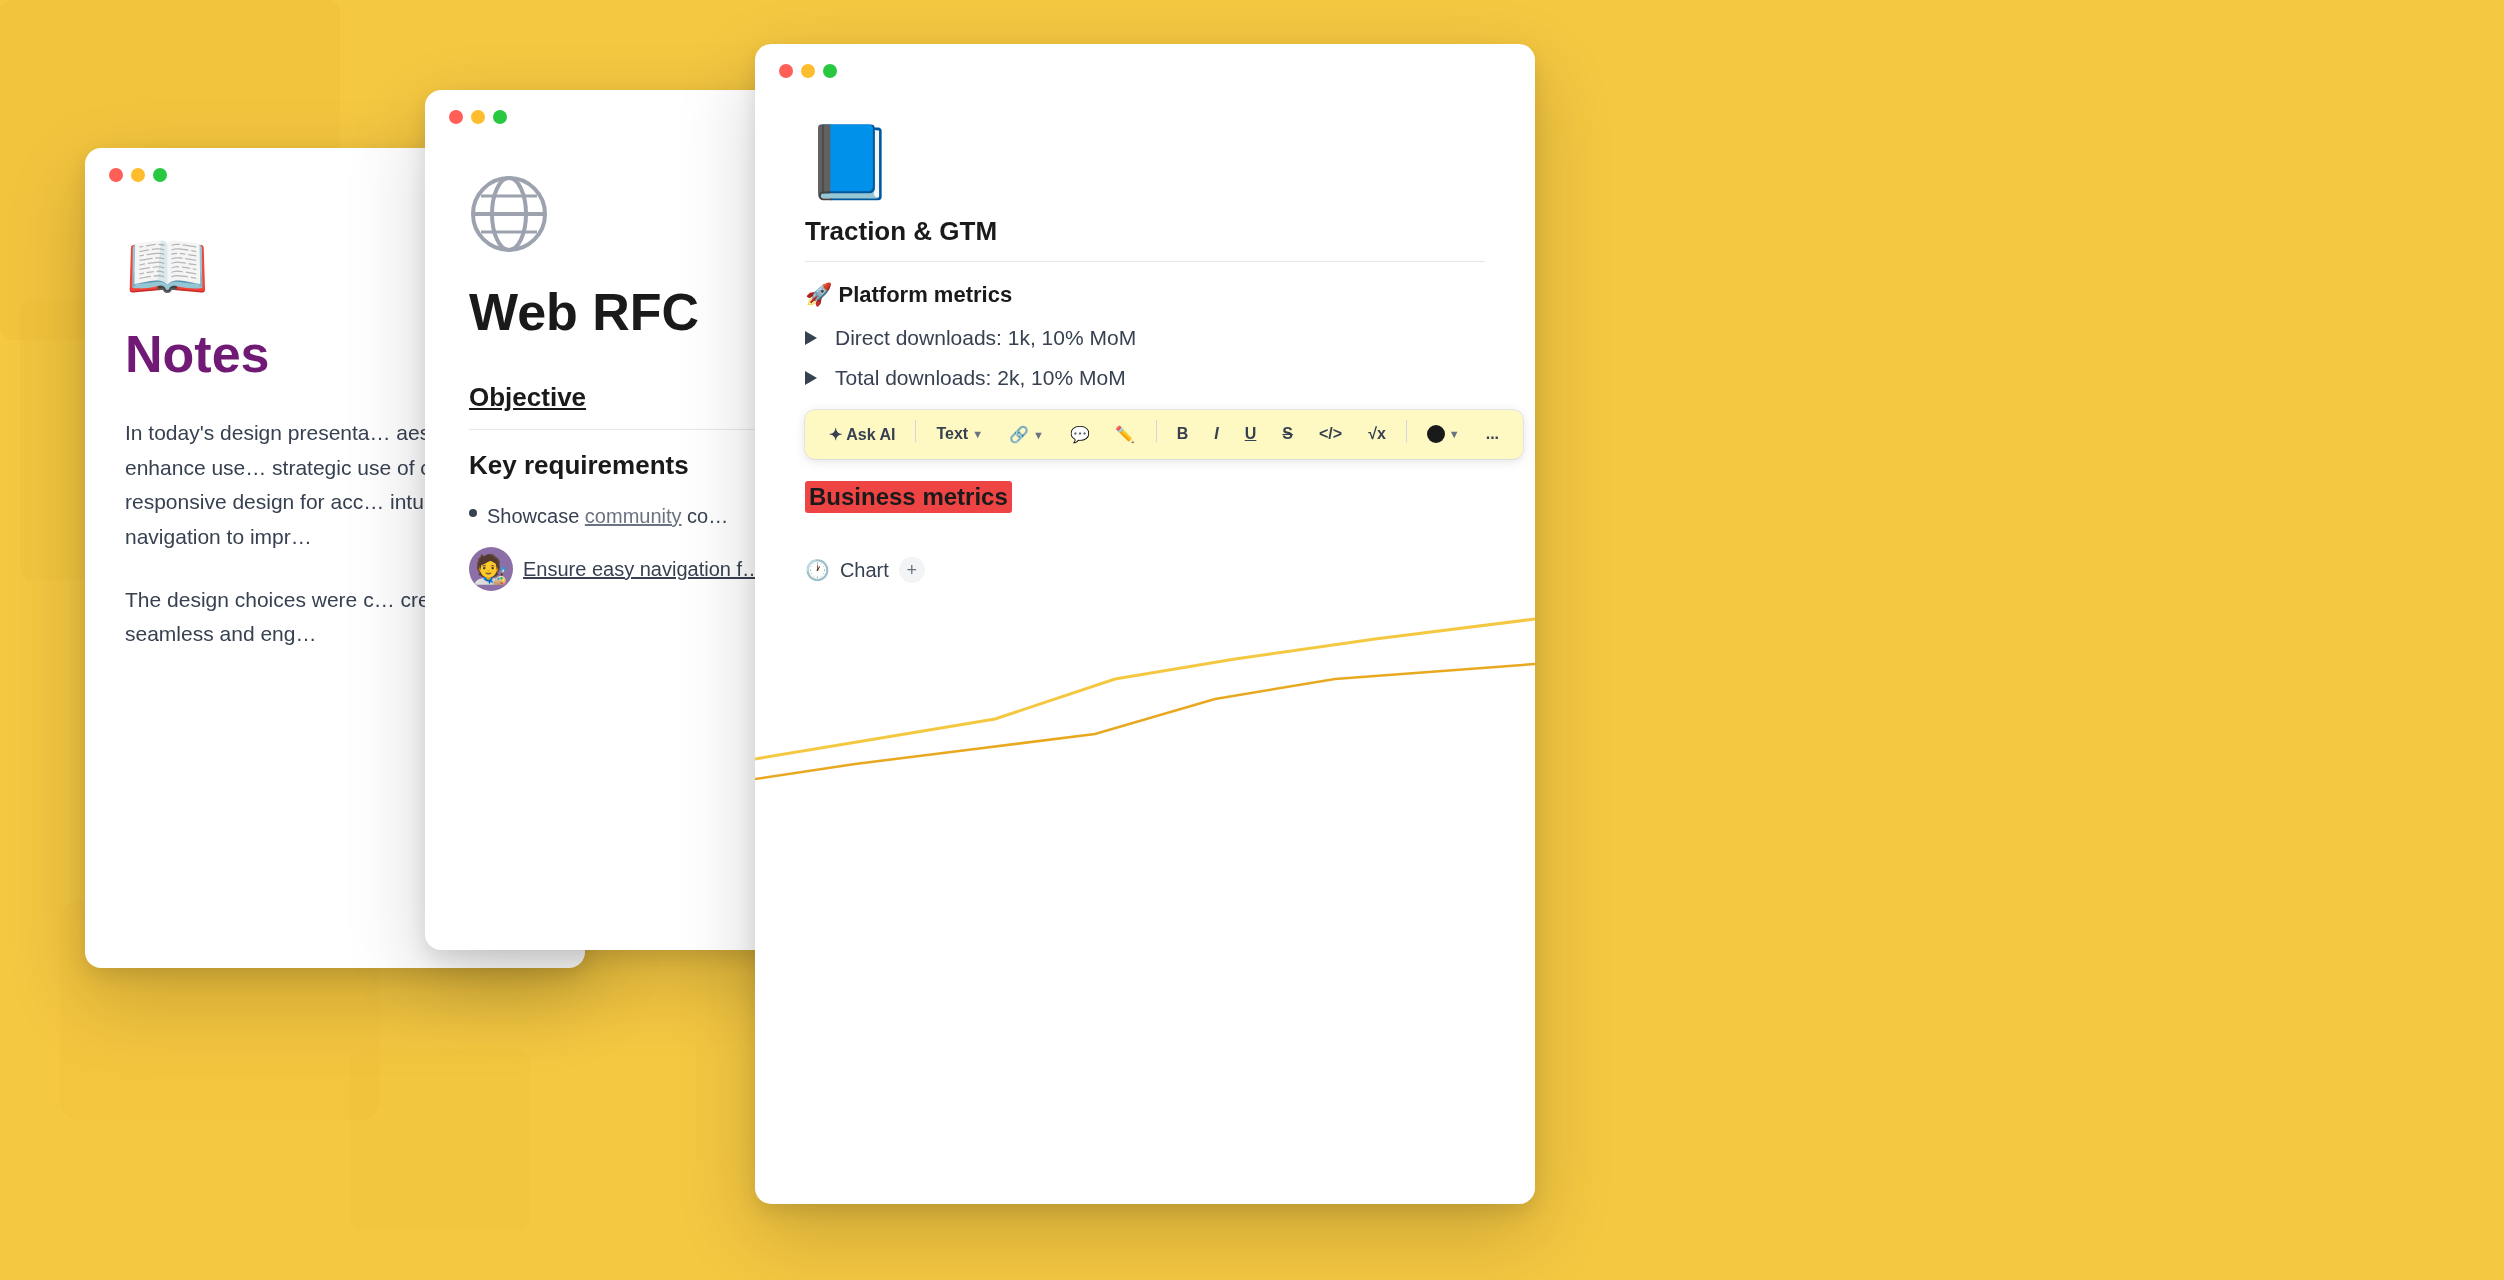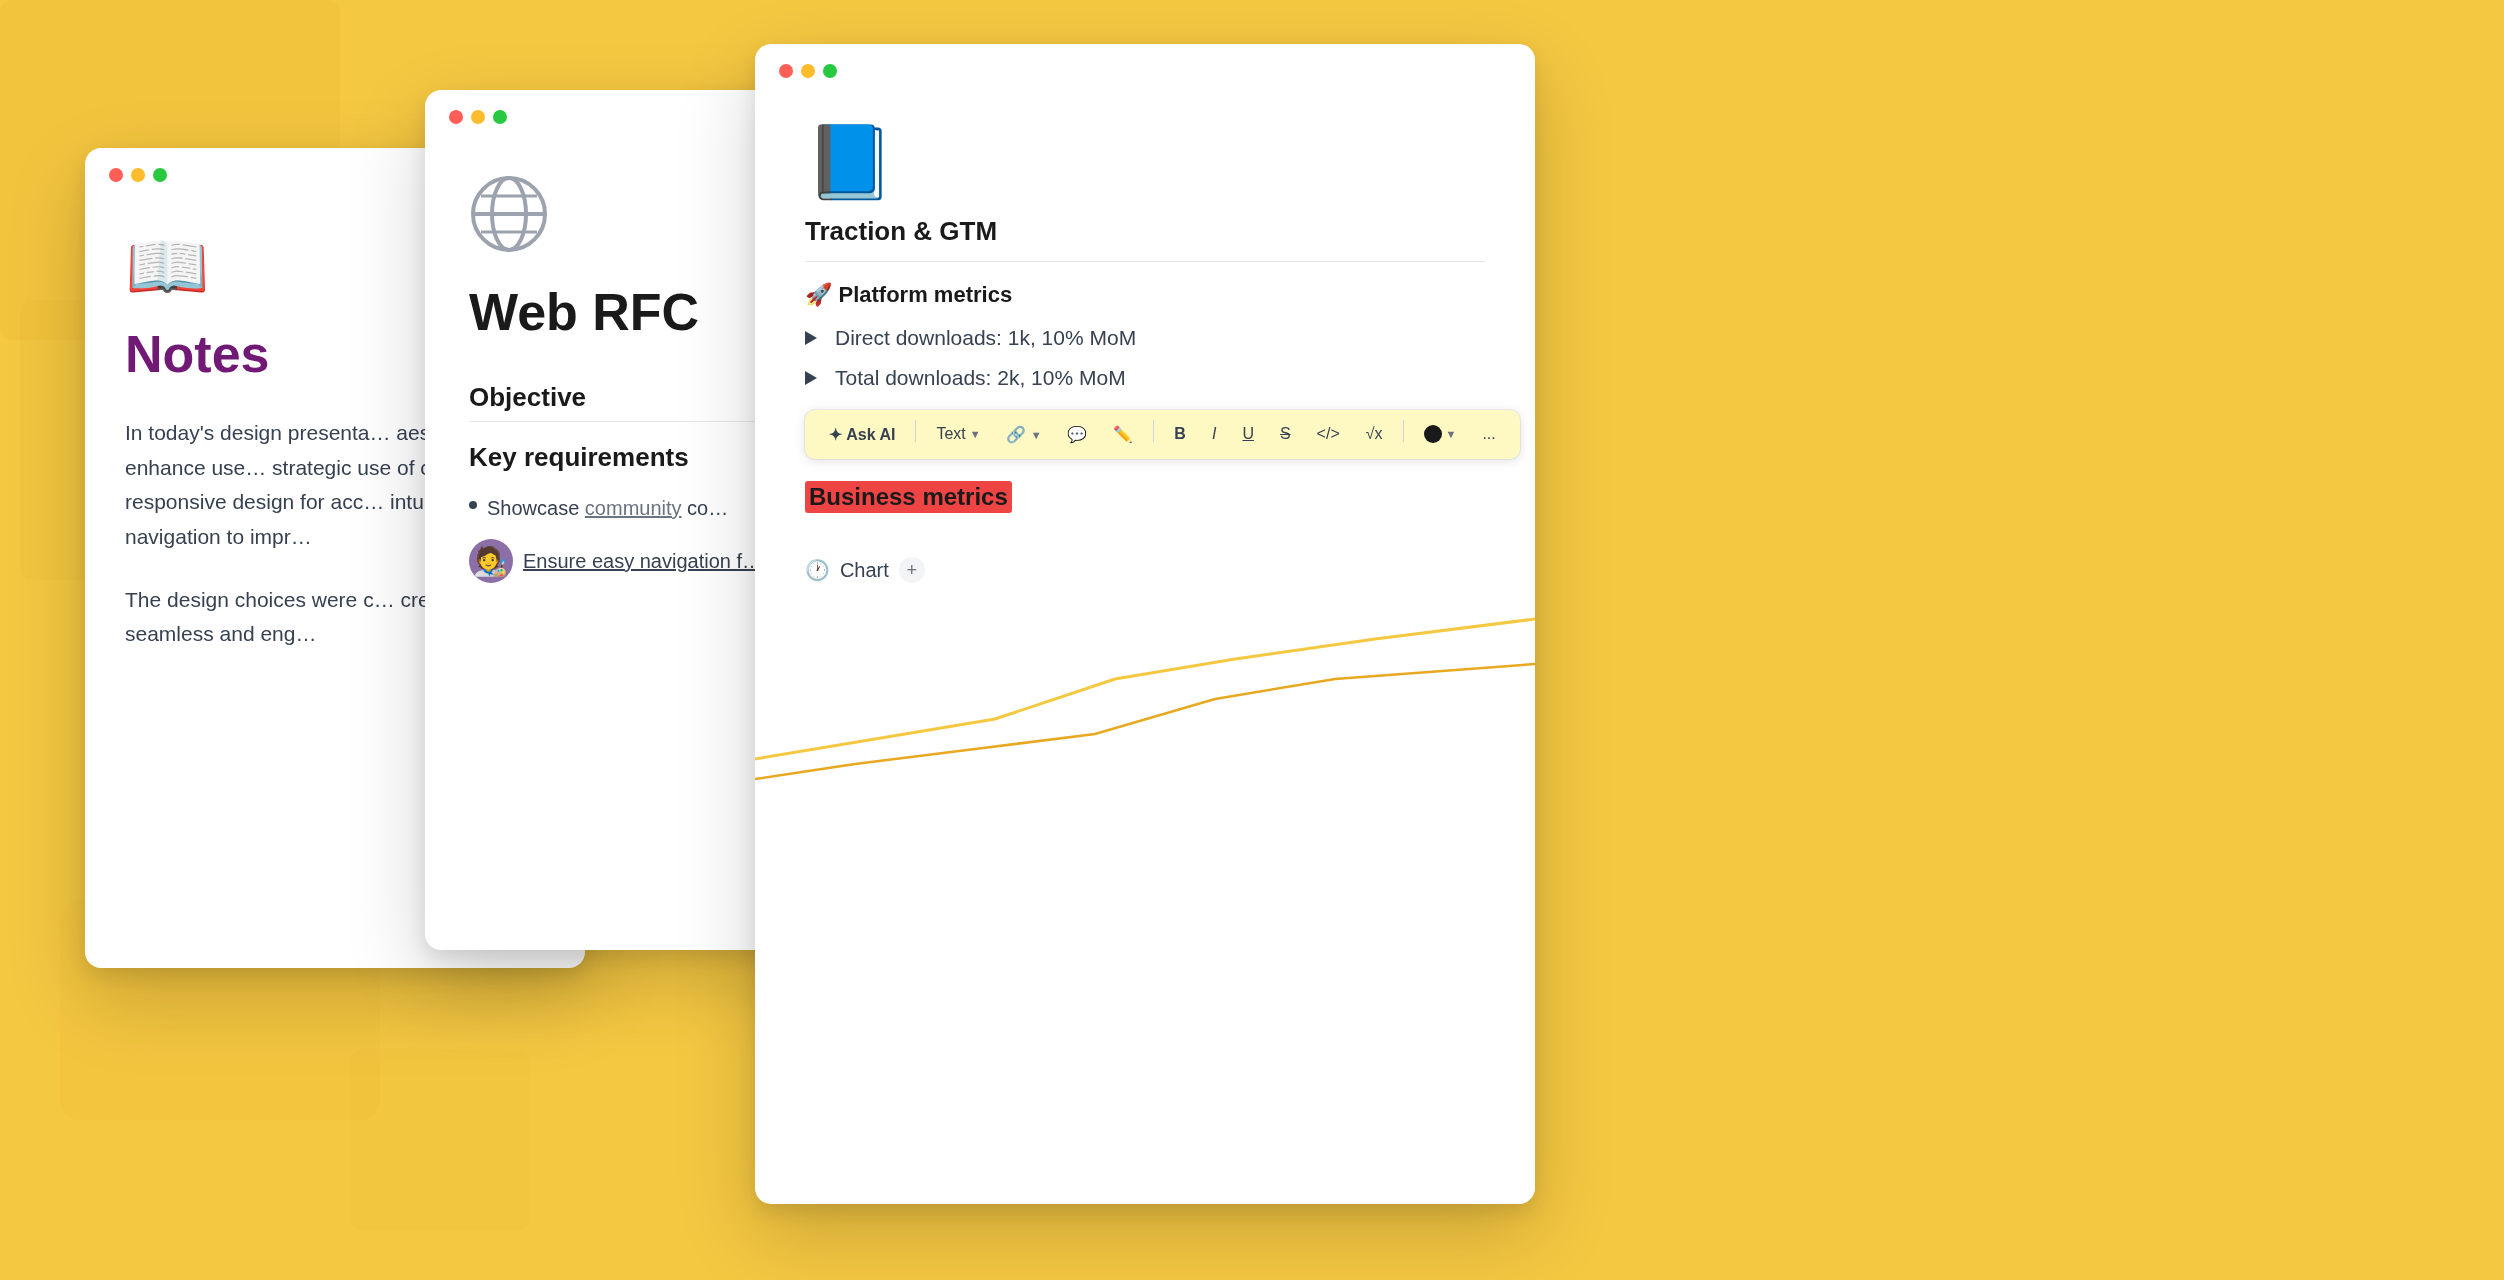--- a/index.html
+++ b/index.html
@@ -94,21 +94,22 @@
     .rfc-title {
       font-size: 52px;
       font-weight: 800;
       color: #1a1a1a;
       margin-bottom: 40px;
     }
     .rfc-section-title {
       font-size: 26px;
       font-weight: 700;
       color: #1a1a1a;
-      margin-bottom: 8px;
+      margin-bottom: 16px;
+      text-decoration: underline;
     }
     .rfc-divider {
       border: none;
       border-top: 1.5px solid #e5e7eb;
       margin-bottom: 20px;
     }
     .rfc-body {
       font-size: 21px;
       line-height: 1.65;
       color: #374151;
@@ -224,20 +225,21 @@
       border-radius: 6px;
       font-size: 16px;
       cursor: pointer;
       border: none;
       background: transparent;
       color: #374151;
       display: flex;
       align-items: center;
       gap: 4px;
       white-space: nowrap;
+      font-weight: bold;
     }
     .toolbar-ask-ai {
       background: transparent;
       font-weight: 600;
       color: #374151;
       font-size: 16px;
     }
     .toolbar-divider {
       width: 1px;
       height: 22px;

